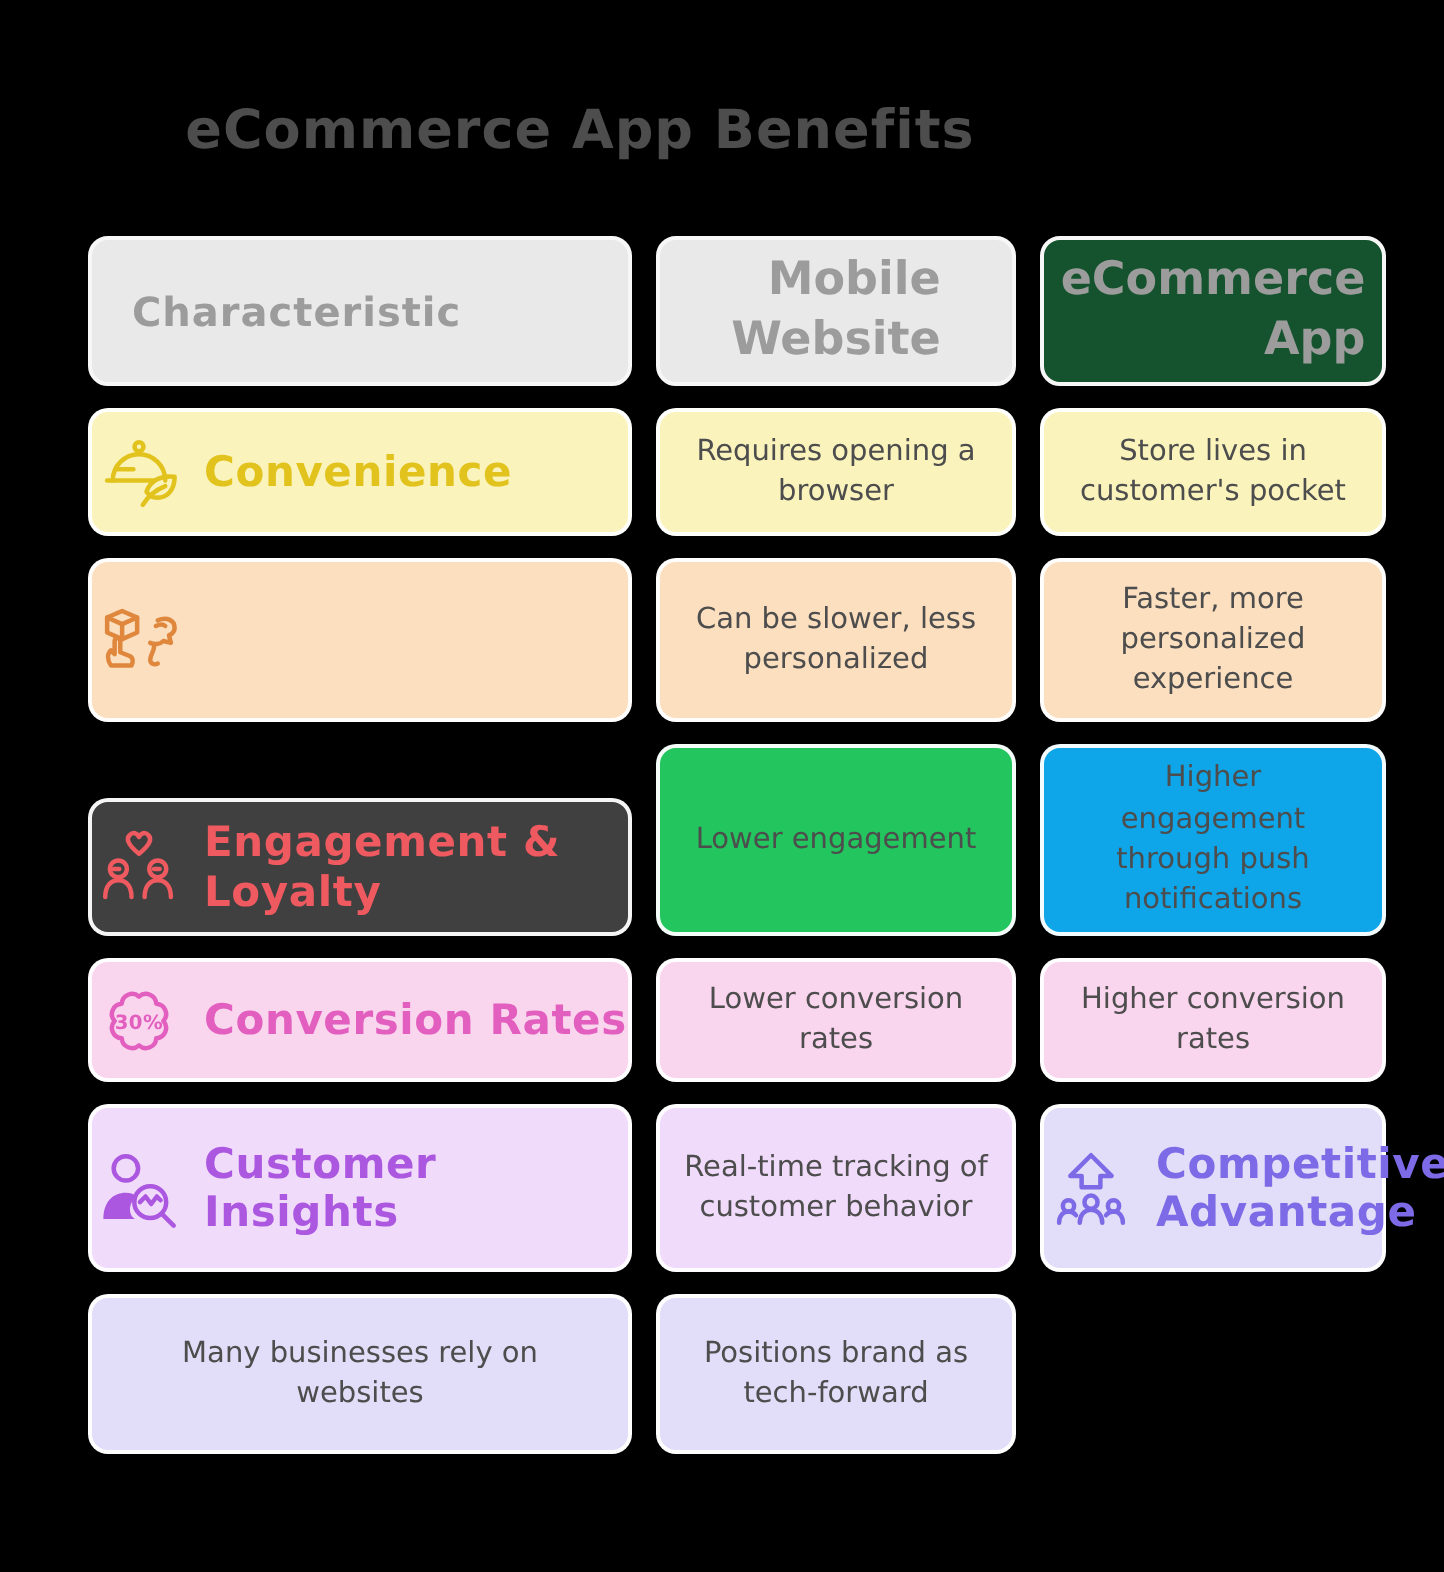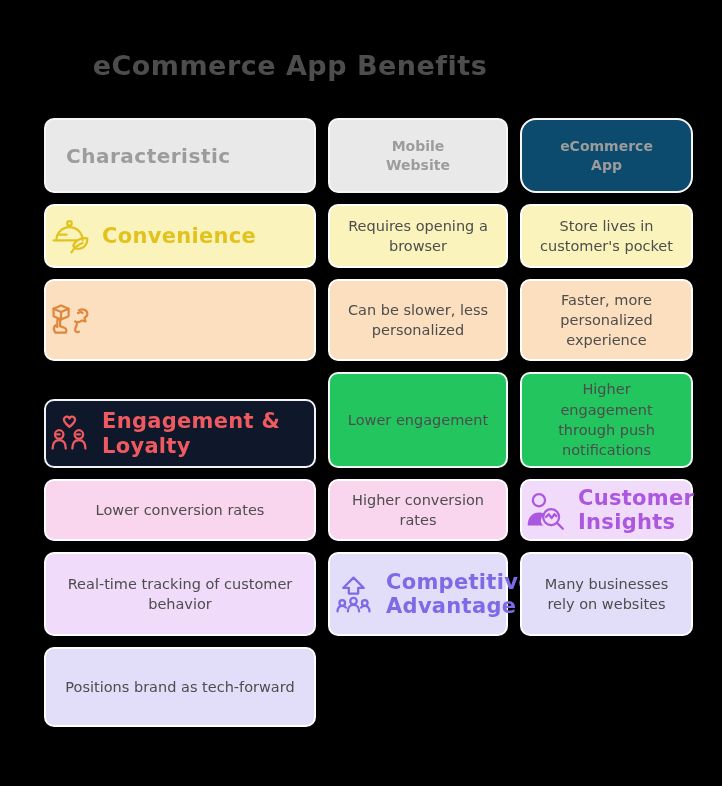--- a/index.html
+++ b/index.html
@@ -23,21 +23,21 @@
   .cell{
     border-radius:10px;
     border:2px solid rgba(255,255,255,.95);
     box-sizing:border-box;
     display:flex;align-items:center;
   }
   .header-cell{
     background:#e9e9e9;border-color:#f7f7f7;color:#9c9c9c;font-weight:bold;
   }
   .header-left{padding-left:20px;font-size:20px;letter-spacing:.5px}
-  .header-center{justify-content:center;text-align:center;font-size:14px;line-height:1.3;padding:0 42px}
+  .header-center{justify-content:center;text-align:right;font-size:23px;line-height:1.3;padding:0 42px}
   .label-cell{
     gap:9px;font-weight:bold;font-size:21px;line-height:1.15;letter-spacing:.3px;
   }
   .icon{flex:0 0 auto;width:47px;height:47px;display:flex;align-items:center;justify-content:center}
   .icon svg{width:45px;height:45px;stroke:currentColor;fill:none;stroke-width:2.4;stroke-linecap:round;stroke-linejoin:round}
   .icon svg .fill{fill:currentColor;stroke:none}
   .icon svg text{stroke:none;fill:currentColor;font-family:"DejaVu Sans",sans-serif;font-weight:bold;font-size:10.5px}
   .data-cell{
     justify-content:center;text-align:center;color:#4d4d4d;
     font-size:14.5px;line-height:1.4;padding:0 12px;
@@ -45,21 +45,21 @@
 </style>
 </head>
 <body style="background: rgb(0, 0, 0);">
 
 <div class="title" style="color: rgb(77, 77, 77);">eCommerce App Benefits</div>
 
 <div class="table">
 
   <div class="cell header-cell header-left" style="background: rgb(233, 233, 233); color: rgb(156, 156, 156);">Characteristic</div>
   <div class="cell header-cell header-center" style="background: rgb(233, 233, 233); color: rgb(156, 156, 156);">Mobile Website</div>
-  <div class="cell header-cell header-center" style="background: #0c4a6e; color: rgb(156, 156, 156); border-radius: 16px;">eCommerce App</div>
+  <div class="cell header-cell header-center" style="background: #14532d; color: rgb(156, 156, 156);">eCommerce App</div>
 
   <div class="cell label-cell" style="background: rgb(250, 243, 188); color: rgb(226, 195, 29);">
     <span class="icon">
       <svg viewBox="0 0 48 48">
         <circle cx="24" cy="10" r="2.4"></circle>
         <path d="M10 28a14 14 0 0 1 28 0"></path>
         <path d="M12 22h9"></path>
         <path d="M7 28h25"></path>
         <path d="M28 34c2-6 8-9 15-8c0 7-4 12-11 11c-2-.5-3-1.5-4-3z"></path>
         <path d="M26 41c3-5 7-8 12-10"></path>
@@ -79,37 +79,46 @@
         <path d="M9 37c-2-3-2-6 0-8l2 2v-7c0-2 3-2 3 0v6l5 2c2 1 2 3 1 5z"></path>
         <path d="M34 13c5-2 9 0 9 4c0 2-1 3-3 4l1 4l-4-1c-2 2-5 2-7 1"></path>
         <path d="M33 16c2-1 4-1 5 0"></path>
         <path d="M32 27c0 3-2 4-2 7c0 2 2 3 4 2"></path>
       </svg>
     </span>
   </div>
   <div class="cell data-cell" style="background: rgb(251, 223, 191); color: rgb(77, 77, 77);">Can be slower, less personalized</div>
   <div class="cell data-cell" style="background: rgb(251, 223, 191); color: rgb(77, 77, 77);">Faster, more personalized experience</div>
 
-  <div class="cell label-cell" style="background: #0f172a; color: rgb(238, 90, 95); margin-top: 27px;">
+  <div class="cell label-cell" style="background: #404040; color: rgb(238, 90, 95); margin-top: 27px;">
     <span class="icon">
       <svg viewBox="0 0 48 48">
         <path d="M24 17c-6-5-7-8-5-10c2-2 4-1 5 1c1-2 3-3 5-1c2 2 1 5-5 10z"></path>
         <circle cx="13" cy="25" r="4.5"></circle>
         <path d="M10.5 25h3"></path>
         <path d="M6 40c0-6 3-9 7-9s7 3 7 9"></path>
         <circle cx="34" cy="25" r="4.5"></circle>
         <path d="M32 25h3"></path>
         <path d="M27 40c0-6 3-9 7-9s7 3 7 9"></path>
       </svg>
     </span>
     <span>Engagement &amp; Loyalty</span>
   </div>
   <div class="cell data-cell" style="background: #22c55e; color: rgb(77, 77, 77);">Lower engagement</div>
-  <div class="cell data-cell" style="background: #22c55e; color: rgb(77, 77, 77);">Higher engagement through push notifications</div>
+  <div class="cell data-cell" style="background: #0ea5e9; color: rgb(77, 77, 77);">Higher engagement through push notifications</div>
 
+  <div class="cell label-cell" style="background: rgb(250, 213, 238); color: rgb(226, 95, 191);">
+    <span class="icon">
+      <svg viewBox="0 0 48 48">
+        <path d="M37 24A5.5 5.5 0 0 1 33.2 33.2A5.5 5.5 0 0 1 24 37A5.5 5.5 0 0 1 14.8 33.2A5.5 5.5 0 0 1 11 24A5.5 5.5 0 0 1 14.8 14.8A5.5 5.5 0 0 1 24 11A5.5 5.5 0 0 1 33.2 14.8A5.5 5.5 0 0 1 37 24Z"></path>
+        <text x="24" y="28" text-anchor="middle">30%</text>
+      </svg>
+    </span>
+    <span>Conversion Rates</span>
+  </div>
   <div class="cell data-cell" style="background: rgb(250, 213, 238); color: rgb(77, 77, 77);">Lower conversion rates</div>
   <div class="cell data-cell" style="background: rgb(250, 213, 238); color: rgb(77, 77, 77);">Higher conversion rates</div>
 
   <div class="cell label-cell" style="background: rgb(240, 219, 250); color: rgb(171, 87, 224);">
     <span class="icon">
       <svg viewBox="0 0 48 48">
         <circle cx="17" cy="13" r="6.5"></circle>
         <path class="fill" d="M5 40c0-9 5-14 12-14c2.5 0 4.5.7 6 2c-3 2-4.5 5.5-3.5 9c.5 1.5 1.5 2.5 2.5 3z"></path>
         <circle cx="30" cy="31" r="8.5"></circle>
         <path d="M36.5 37.5l6 6"></path>

